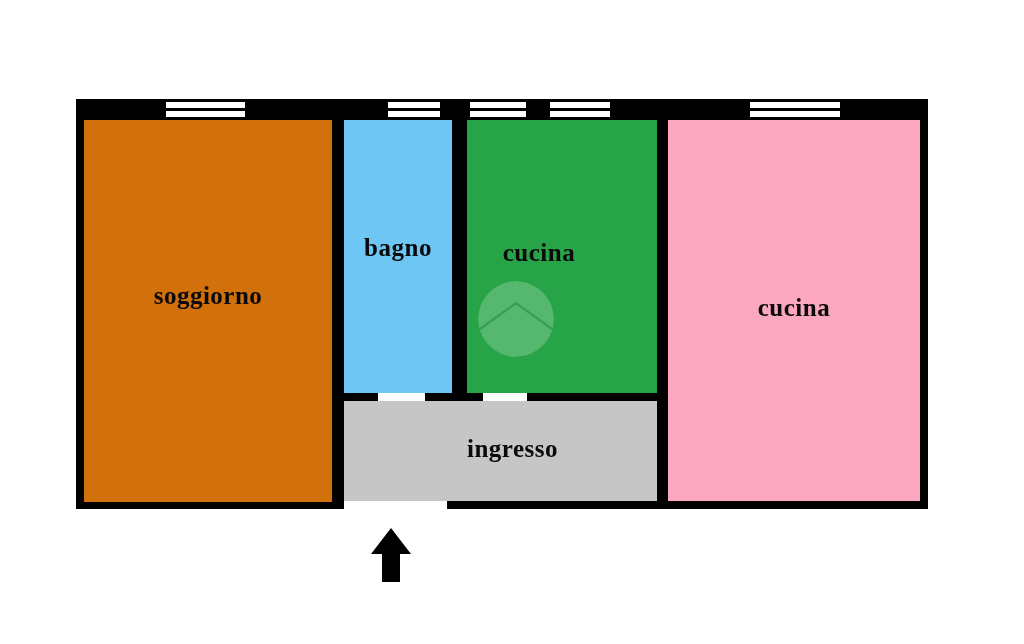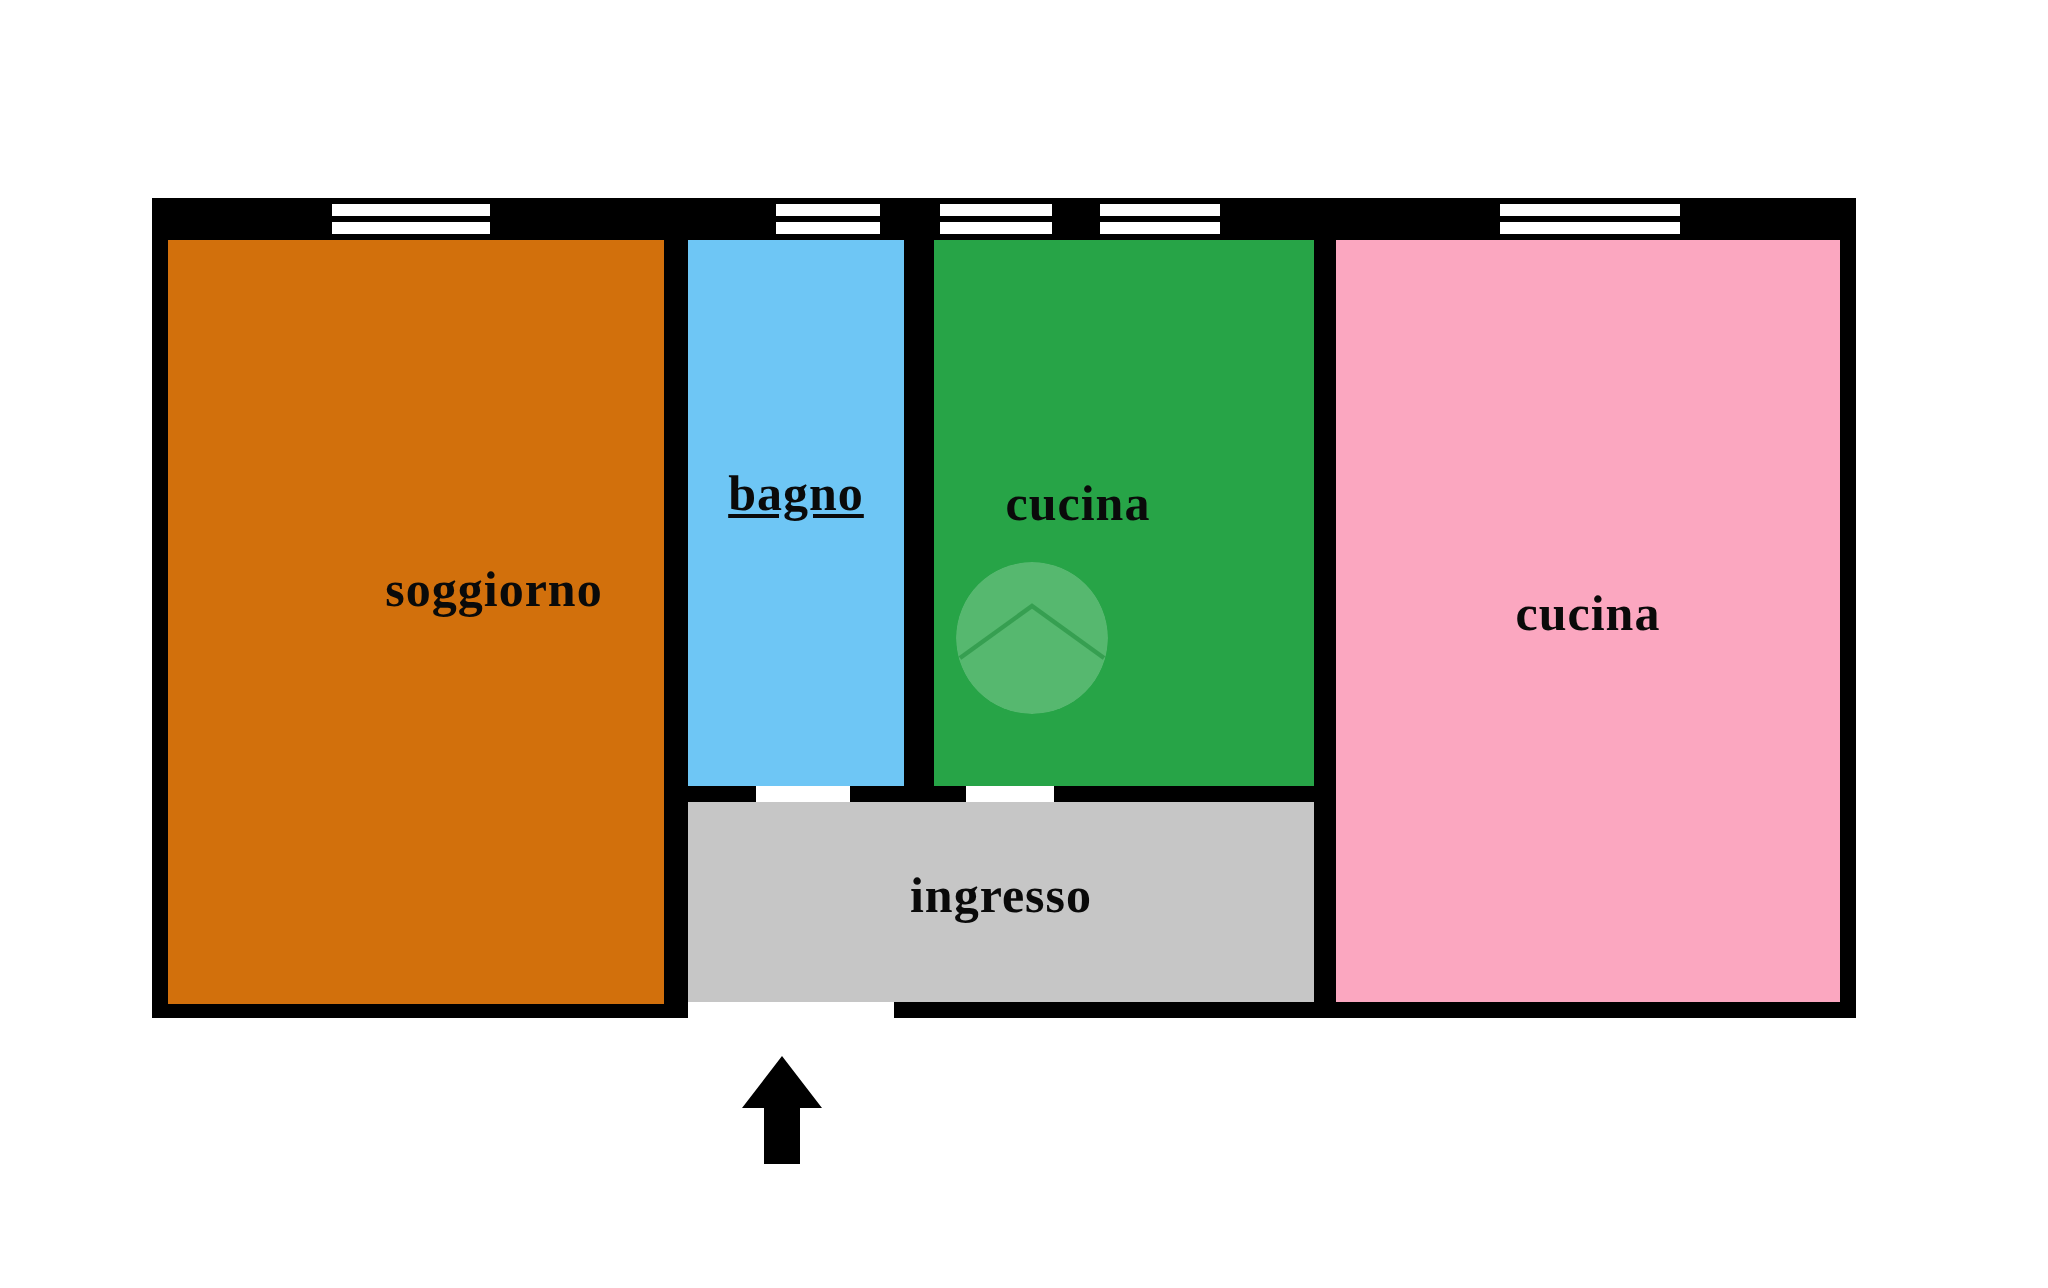--- a/index.html
+++ b/index.html
@@ -122,29 +122,29 @@
 
   <div class="window" style="left:750px; top:99px; width:90px; height:21px;"></div>
 
   <div class="watermark" style="left:478px; top:281px; width:76px; height:76px;">
     <svg width="76" height="76" viewBox="0 0 76 76">
       <circle cx="38" cy="38" r="38" fill="#ffffff" opacity="0.22"></circle>
       <path d="M 2 48 L 38 22 L 74 48" fill="none" stroke="#1d8a39" stroke-width="2.2" opacity="0.55"></path>
     </svg>
   </div>
 
-  <div class="room-label" style="left:84px; top:283px; width:248px; font-size:25px;padding-left:39px;">soggiorno</div>
+  <div class="room-label" style="left:84px; top:283px; width:248px; font-size:25px;">soggiorno</div>
 
-  <div class="room-label" style="left:344px; top:235px; width:108px; font-size:25px;text-decoration:underline;">bagno</div>
+  <div class="room-label" style="left:344px; top:235px; width:108px; font-size:25px;">bagno</div>
 
   <div class="room-label" style="left:444px; top:240px; width:190px; font-size:25px;">cucina</div>
 
   <div class="room-label" style="left:668px; top:295px; width:252px; font-size:25px;">cucina</div>
 
-  <div class="room-label" style="left:344px; top:436px; width:313px; font-size:25px;">ingresso</div>
+  <div class="room-label" style="left:356px; top:436px; width:313px; font-size:25px;">ingresso</div>
 
   <div class="entrance-arrow" style="left:370px; top:528px; width:42px; height:54px;">
     <svg width="42" height="54" viewBox="0 0 42 54">
       <path d="M 21 0 L 41 26 L 30 26 L 30 54 L 12 54 L 12 26 L 1 26 Z" fill="#000000"></path>
     </svg>
   </div>
 
 </div>
 
 </body></html>

